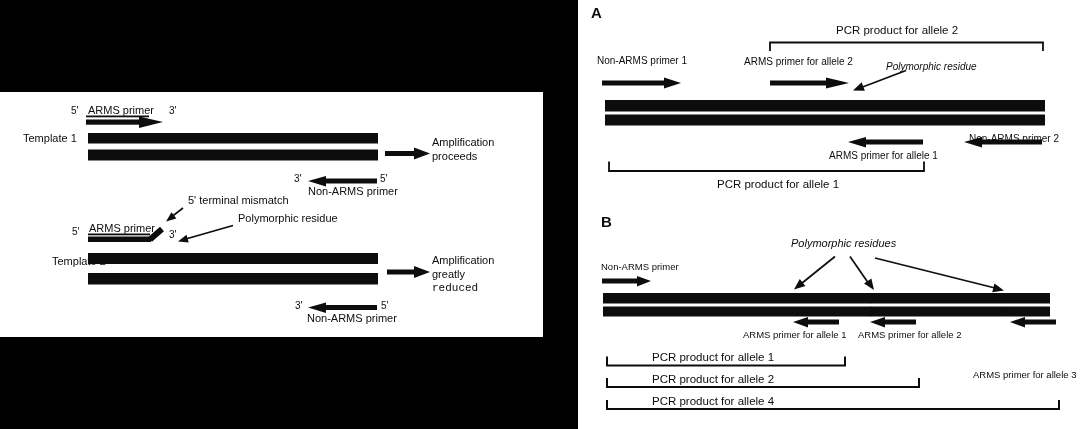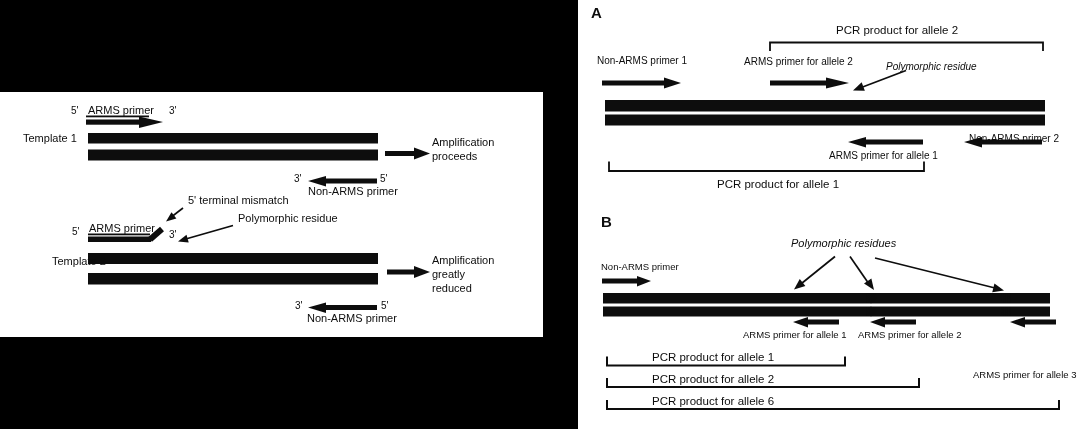--- a/index.html
+++ b/index.html
@@ -94,21 +94,21 @@
     <div class="t prime" style="left:380px;top:81px;">5'</div>
     <div class="t" style="left:308px;top:93px;">Non-ARMS primer</div>
     <div class="t" style="left:188px;top:102px;">5' terminal mismatch</div>
     <div class="t" style="left:238px;top:120px;">Polymorphic residue</div>
     <div class="t prime" style="left:72px;top:134px;">5'</div>
     <div class="t" style="left:89px;top:130px;">ARMS primer</div>
     <div class="t prime" style="left:169px;top:137px;">3'</div>
     <div class="t" style="left:42px;top:163px;margin-left:10px;">Template 2</div>
     <div class="t" style="left:432px;top:162px;">Amplification</div>
     <div class="t" style="left:432px;top:176px;">greatly</div>
-    <div class="t" style="left:432px;top:190px;">reduced</div>
+    <div class="t" style="left:432px;top:190px;font-family:Liberation Mono, monospace;">reduced</div>
     <div class="t prime" style="left:295px;top:208px;">3'</div>
     <div class="t prime" style="left:381px;top:208px;">5'</div>
     <div class="t" style="left:307px;top:220px;">Non-ARMS primer</div>
   </div>
 
   <div class="panel" id="panel-right">
     <svg width="502" height="429" viewBox="0 0 502 429">
 
       <path d="M192 51 L192 42.5 L465 42.5 L465 51" fill="none" stroke-width="1.8"></path>
       <g>
@@ -222,15 +222,15 @@
     <div class="t t115" style="left:139px;top:178px;">PCR product for allele 1</div>
 
     <div class="t bold-big" style="left:23px;top:214px;">B</div>
     <div class="t it" style="left:213px;top:237px;">Polymorphic residues</div>
     <div class="t t95" style="left:23px;top:262px;">Non-ARMS primer</div>
     <div class="t t95" style="left:165px;top:330px;">ARMS primer for allele 1</div>
     <div class="t t95" style="left:280px;top:330px;">ARMS primer for allele 2</div>
     <div class="t t95" style="left:395px;top:330px;margin-top:40px;">ARMS primer for allele 3</div>
     <div class="t t115" style="left:74px;top:351px;">PCR product for allele 1</div>
     <div class="t t115" style="left:74px;top:373px;">PCR product for allele 2</div>
-    <div class="t t115" style="left:74px;top:395px;">PCR product for allele 6</div>
+    <div class="t t115" style="left:74px;top:395px;">PCR product for allele 4</div>
   </div>
 </div>
 
 </body></html>

